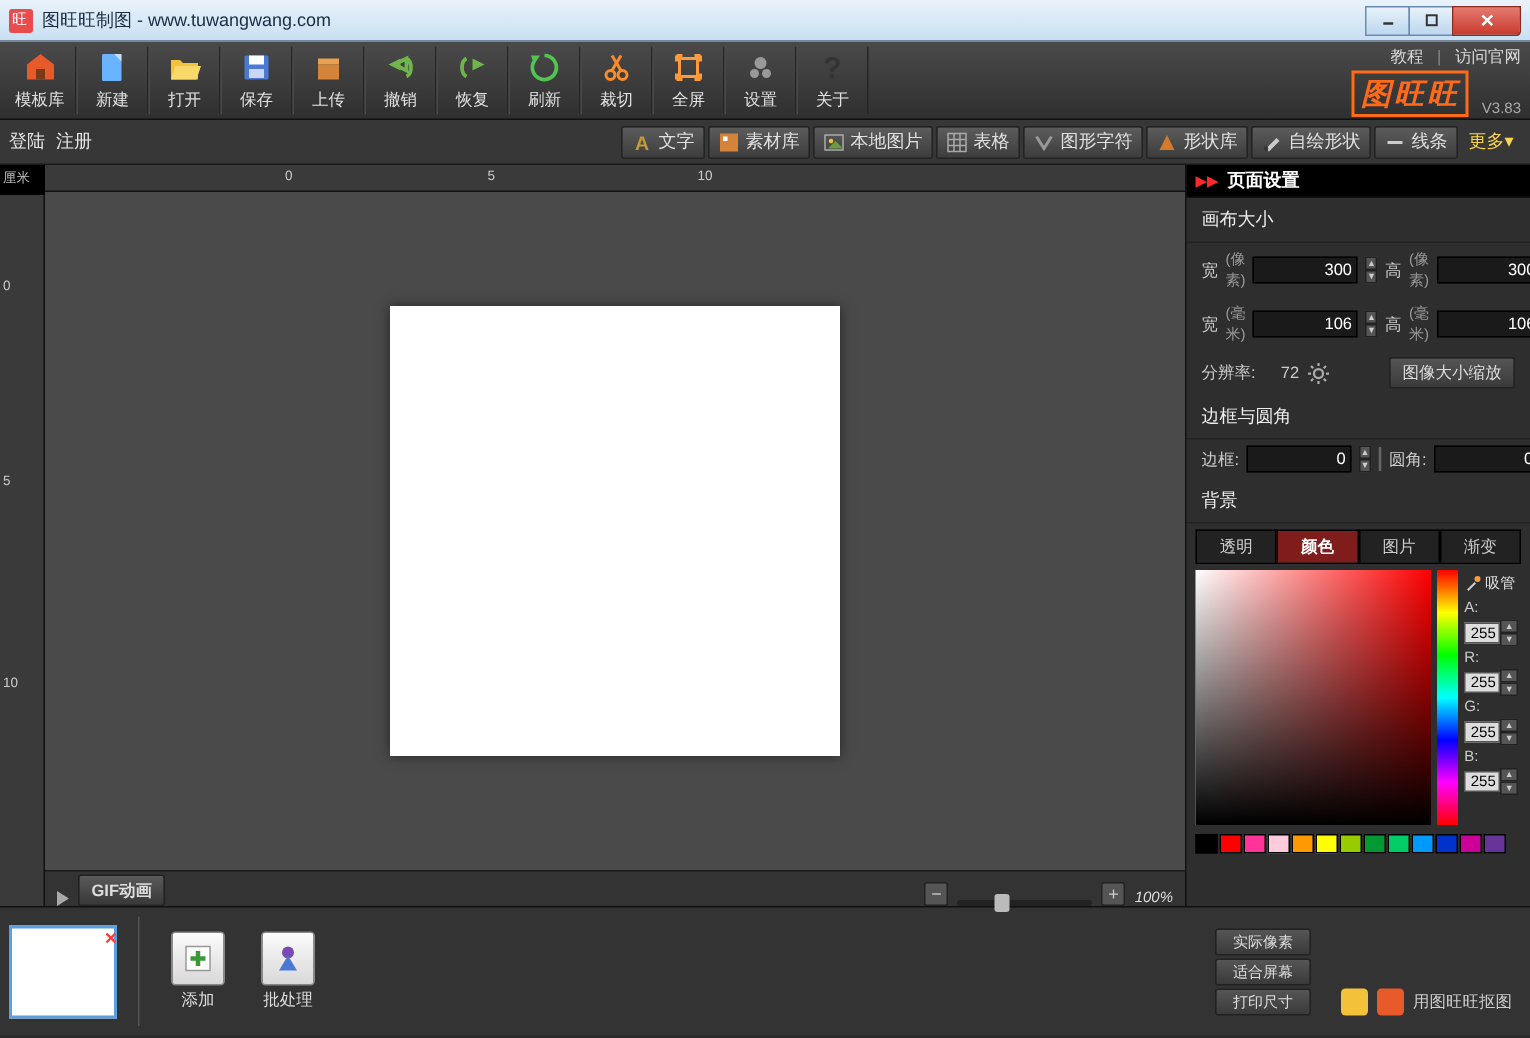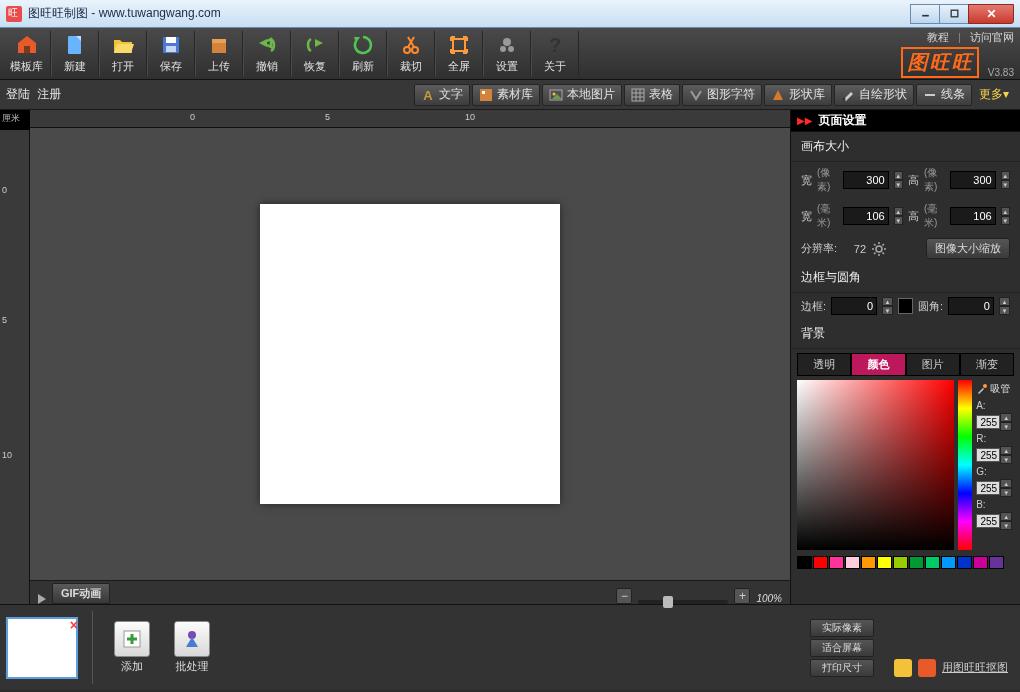--- a/index.html
+++ b/index.html
@@ -50,29 +50,29 @@
 .slider .knob { position: absolute; width: 10px; height: 12px; background: #bbb; border-radius: 2px; top: -4px; left: 25px; cursor: pointer; }
 .zval { font-size: 10px; color: #ddd; font-style: italic; }
 .rightpanel { width: 230px; background: #2e2e2e; border-left: 1px solid #111; color: #ddd; display: flex; flex-direction: column; font-size: 12px; }
 .rp-header { height: 22px; background: #000; display: flex; align-items: center; padding: 0 6px; gap: 6px; border-bottom: 1px solid #111; }
 .rp-header .arr { color: #ff2a2a; font-size: 10px; }
 .rp-header .t { font-weight: bold; color: #fff; }
 .rp-section-title { padding: 6px 10px; border-bottom: 1px solid #222; color: #eee; }
 .rp-row { display: flex; align-items: center; padding: 4px 10px; gap: 5px; font-size: 11px; color: #ccc; }
 .rp-row .lbl { white-space: nowrap; }
 .rp-row .unit { font-size: 10px; color: #999; }
-.ninput { width: 46px; height: 18px; background: #1a1a1a; border: 1px solid #000; color: #fff; font-size: 11px; text-align: right; padding-right: 3px; }
+.ninput { width: 70px; height: 18px; background: #1a1a1a; border: 1px solid #000; color: #fff; font-size: 11px; text-align: right; padding-right: 3px; }
 .spin { width: 12px; height: 18px; display: flex; flex-direction: column; }
 .spin div { flex: 1; background: #555; border: 1px solid #222; font-size: 6px; display: flex; align-items: center; justify-content: center; cursor: pointer; color: #ccc; }
 .gear { width: 16px; height: 16px; color: #aaa; cursor: pointer; }
 .rp-btn { background: linear-gradient(to bottom, #555, #3a3a3a); border: 1px solid #222; color: #ddd; font-size: 11px; padding: 2px 8px; cursor: pointer; border-radius: 2px; }
 .swatch { width: 16px; height: 16px; background: #000; border: 1px solid #666; cursor: pointer; }
 .bg-tabs { display: flex; margin: 4px 6px 0 6px; border-bottom: 1px solid #000; }
 .bg-tab { flex: 1; text-align: center; font-size: 11px; padding: 3px 0; background: #222; color: #ccc; cursor: pointer; border: 1px solid #000; border-bottom: none; }
-.bg-tab.active { background: #be185d; color: #fff; font-weight: bold; }
+.bg-tab.active { background: #7f1d1d; color: #fff; font-weight: bold; }
 .colorzone { display: flex; padding: 4px 6px; gap: 4px; }
 .satval { width: 158px; height: 170px; background: linear-gradient(to top, #000, transparent), linear-gradient(to right, #fff, #ff0000); position: relative; cursor: crosshair; }
 .huebar { width: 14px; height: 170px; background: linear-gradient(to bottom, #f00, #ff0, #0f0, #0ff, #00f, #f0f, #f00); cursor: pointer; }
 .rgb-col { width: 38px; display: flex; flex-direction: column; gap: 2px; font-size: 10px; }
 .rgb-col .eyedrop { height: 18px; display: flex; align-items: center; gap: 2px; cursor: pointer; }
 .rgb-col .lbl2 { color: #ccc; }
 .rgb-col .inrow { display: flex; align-items: center; }
 .rgb-col input { width: 24px; height: 14px; font-size: 10px; background: #ddd; border: 1px solid #555; text-align: right; padding-right: 2px; }
 .palette { display: flex; padding: 2px 6px 4px 6px; gap: 1px; flex-wrap: wrap; }
 .palette .c { width: 15px; height: 13px; border: 1px solid #000; cursor: pointer; }
@@ -473,17 +473,17 @@
   <div class="bb-right">
     <div style="display:flex;gap:20px;align-items:flex-end">
       <div class="vbtns">
         <div class="vbtn">实际像素</div>
         <div class="vbtn">适合屏幕</div>
         <div class="vbtn">打印尺寸</div>
       </div>
       <div class="credit">
         <div class="face" style="background:#f4c239"></div>
         <div class="face" style="background:#e85a2a"></div>
-        <span style="text-decoration:underline">用图旺旺抠图</span>
+        <span style="">用图旺旺抠图</span>
       </div>
     </div>
   </div>
 </div>
 
 </body></html>

